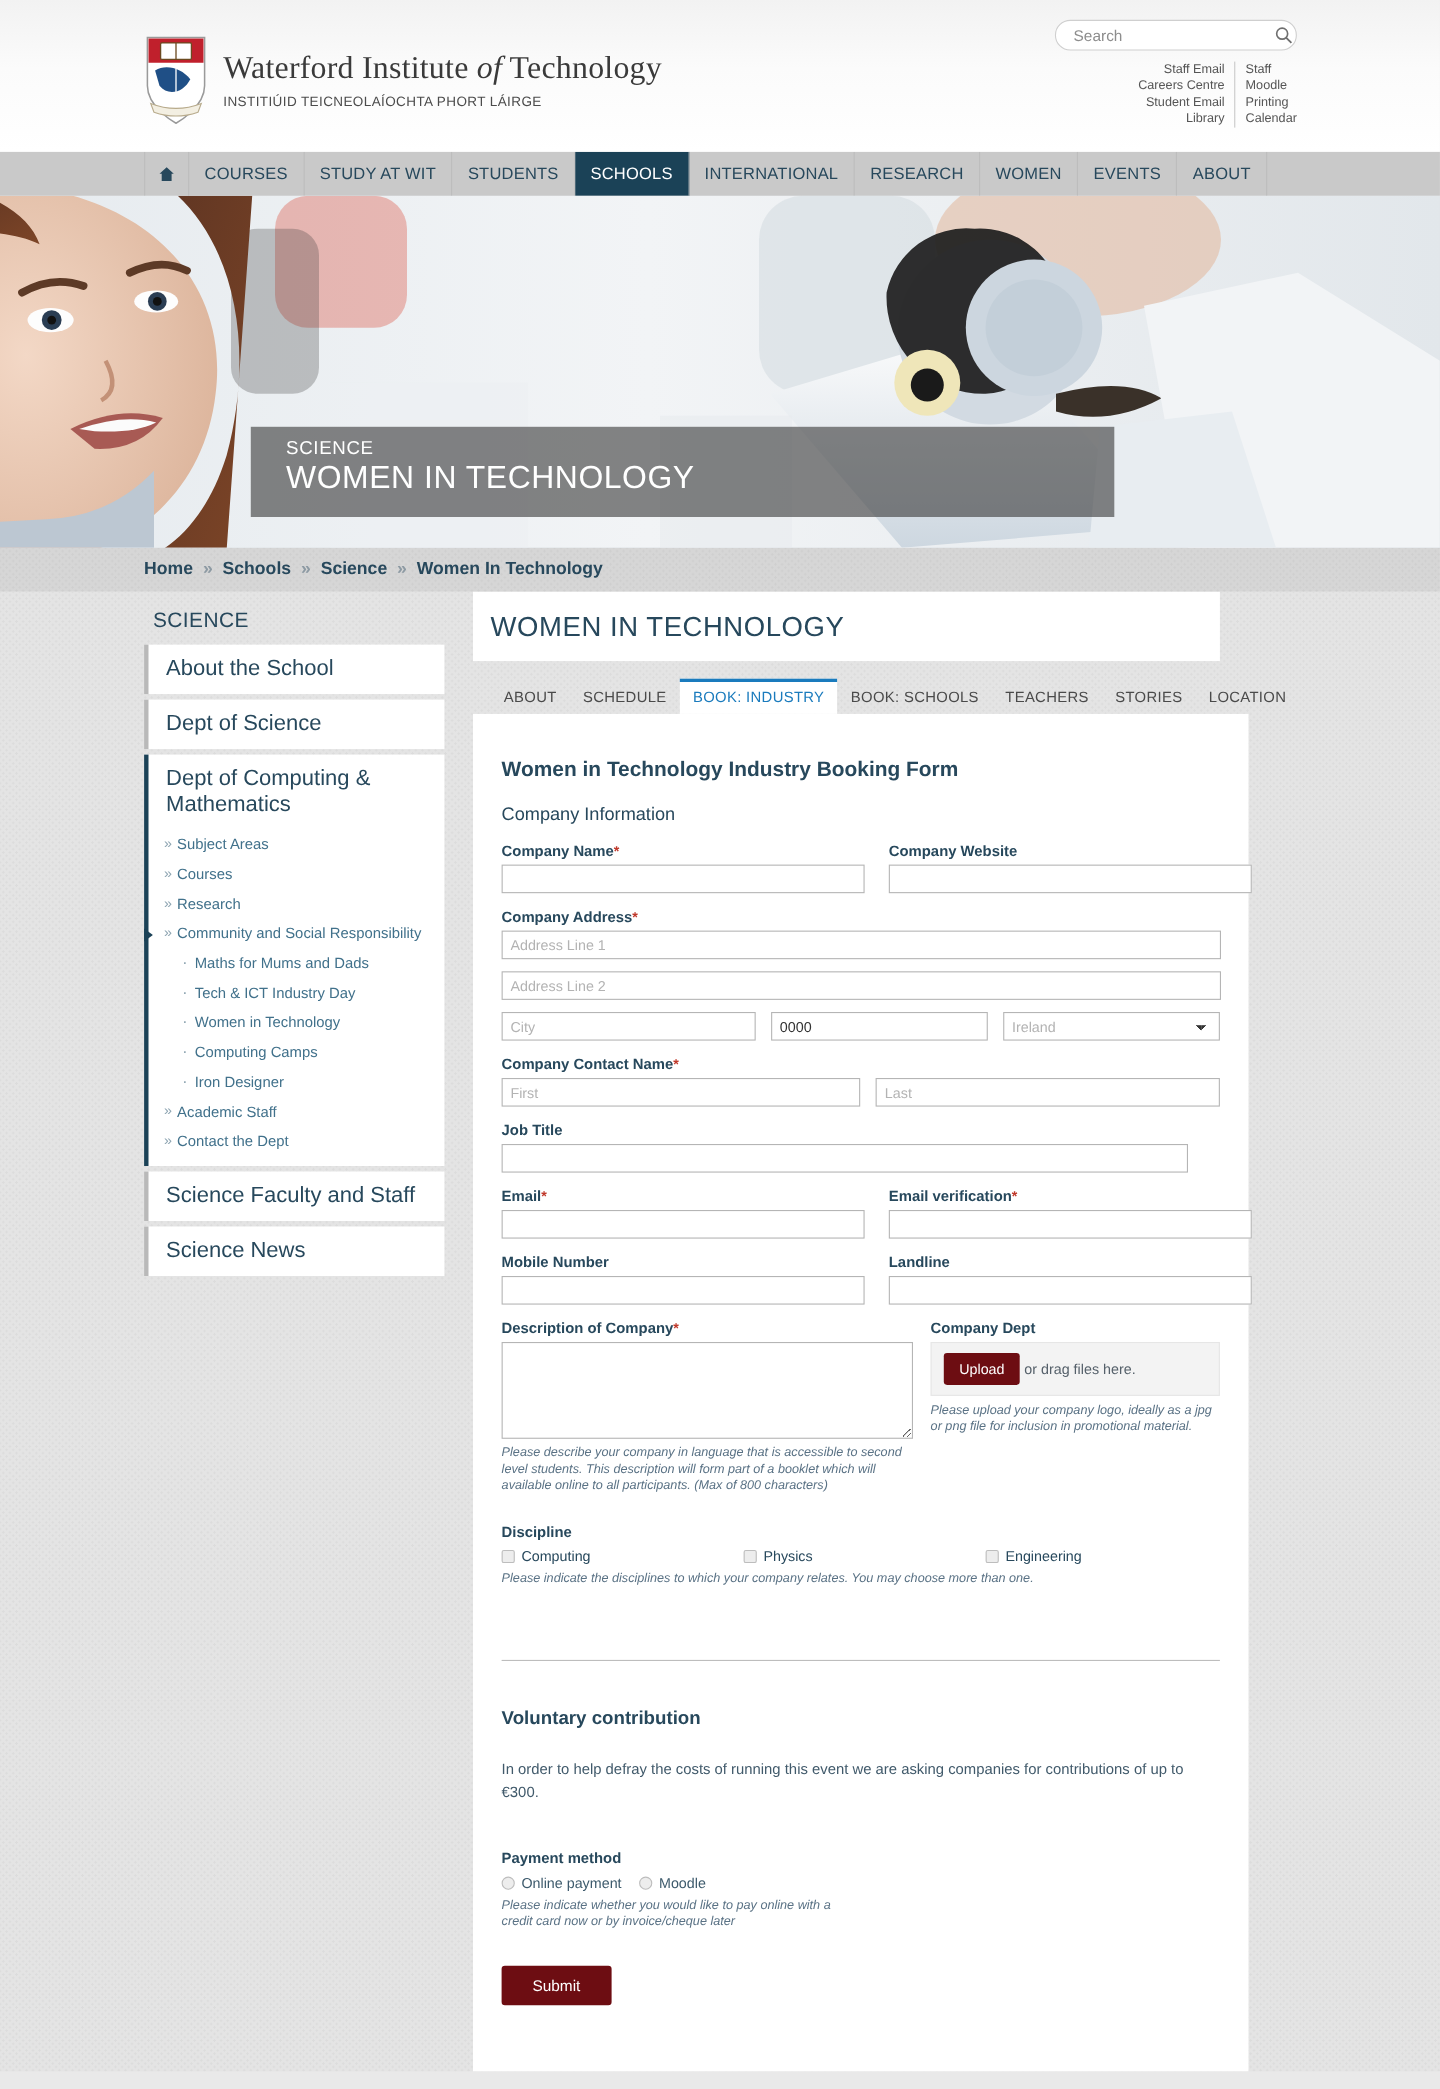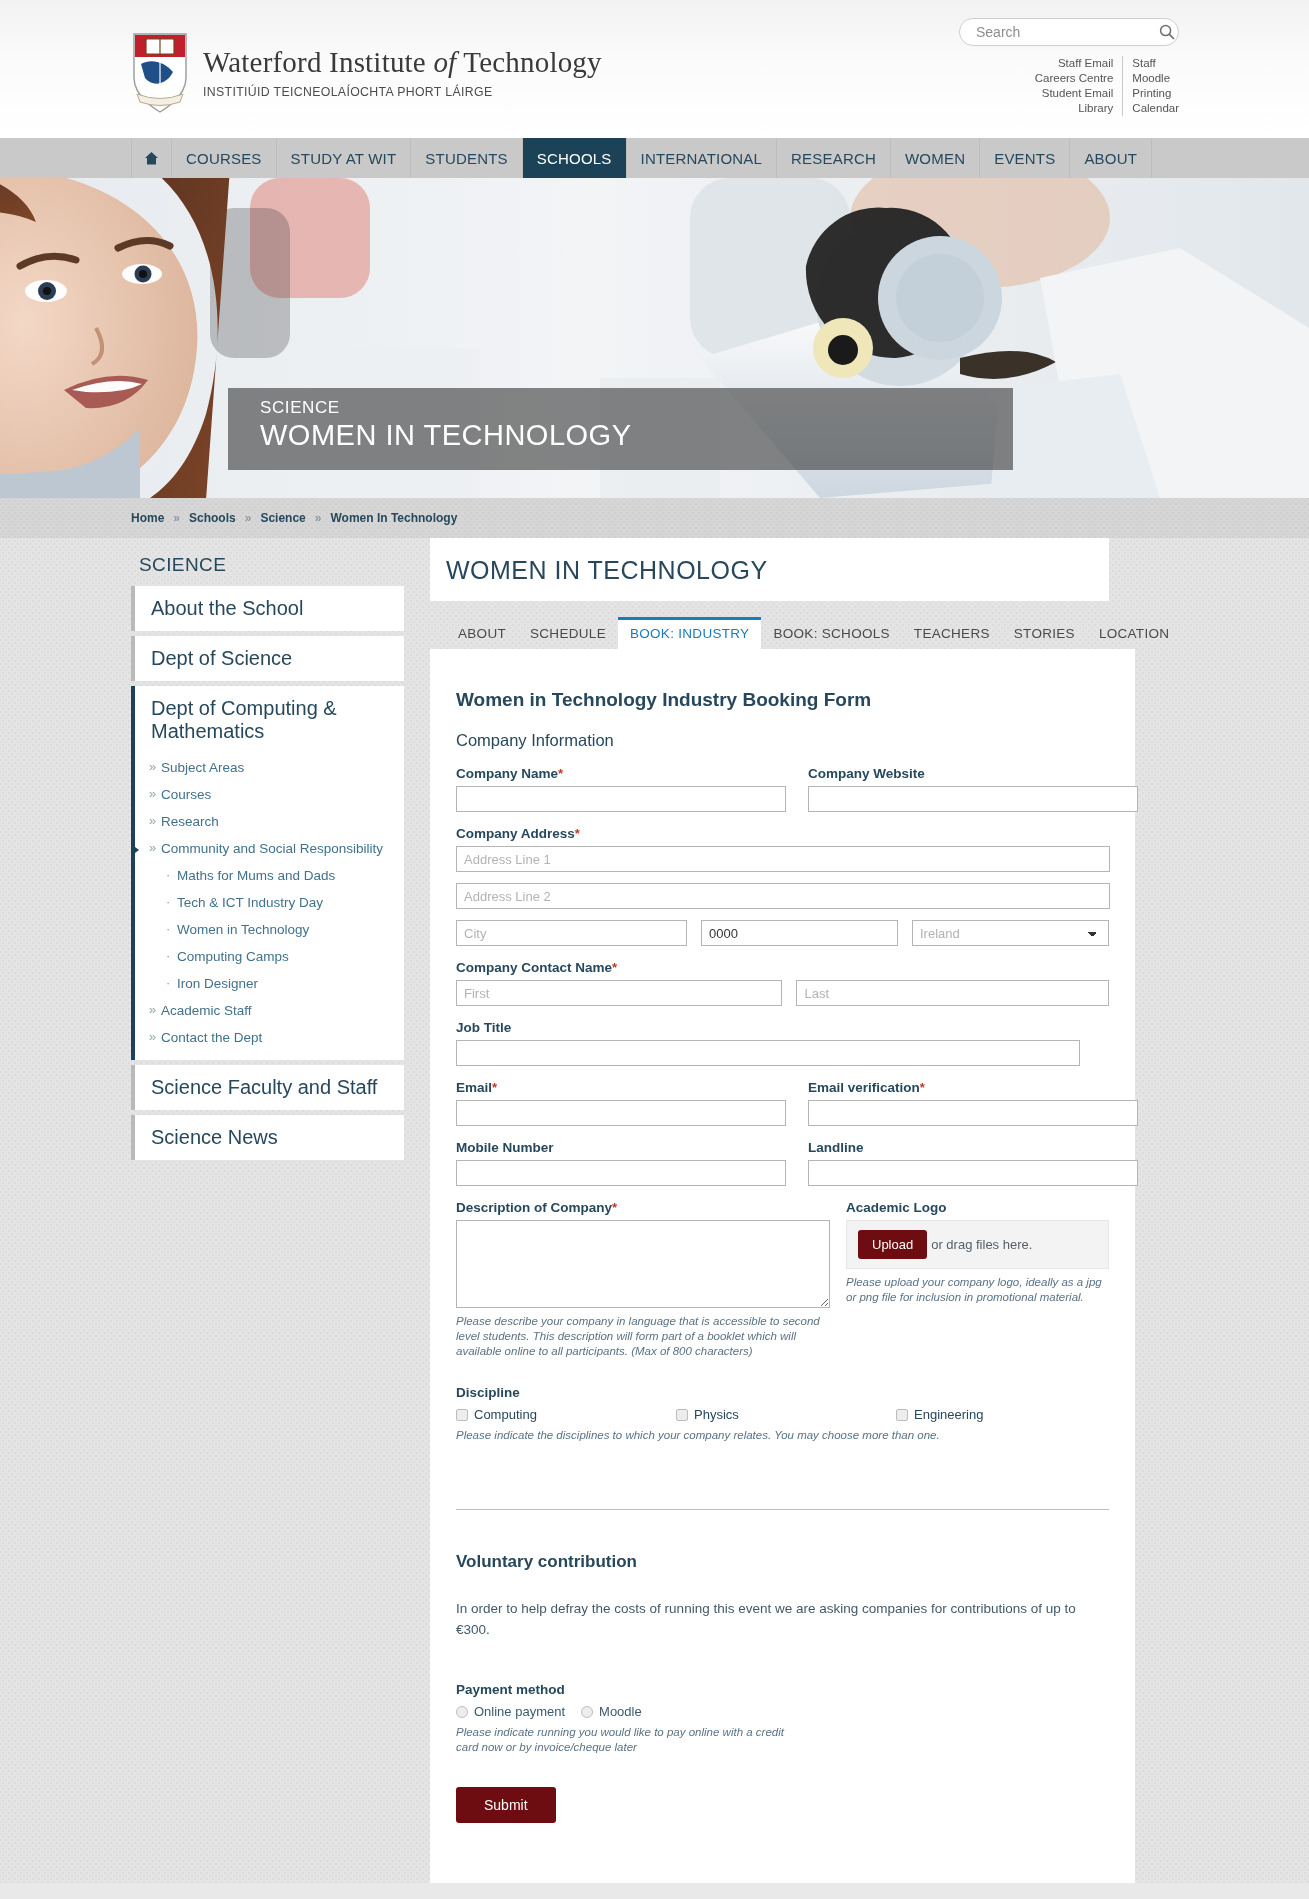--- a/index.html
+++ b/index.html
@@ -104,21 +104,21 @@
   .crumbbar {
     height: 40px;
     background-color: #d6d6d6;
     background-image:
       radial-gradient(#cfcfcf 1px, transparent 1px),
       radial-gradient(#cfcfcf 1px, transparent 1px);
     background-size: 6px 6px;
     background-position: 0 0, 3px 3px;
     display: flex; align-items: center;
     padding-left: 131px;
-    font-size: 12px; font-weight: bold;
+    font-size: 16px; font-weight: bold;
   }
   .crumbbar a { color: #27485c; text-decoration: none; }
   .crumbbar .sep { color: #8d9aa3; margin: 0 9px; font-weight: bold; }
   .crumbbar .cur { color: #27485c; }
 
   
   .page {
     background-color: #e4e4e4;
     background-image:
       radial-gradient(#dcdcdc 1px, transparent 1px),
@@ -533,21 +533,21 @@
       </div>
 
       
       <div class="desc-area">
         <div class="desc-left">
           <div class="label"><span>Description of Company</span><span class="req">*</span></div>
           <textarea class="ta" style=""></textarea>
           <div class="hint">Please describe your company in language that is accessible to second level students. This description will form part of a booklet which will available online to all participants. (Max of 800 characters)</div>
         </div>
         <div class="desc-right">
-          <div class="label">Academic Logo</div>
+          <div class="label">Company Dept</div>
           <div class="upload-box">
             <button class="upload-btn">Upload</button>
             <span class="upload-txt">or drag files here.</span>
           </div>
           <div class="hint">Please upload your company logo, ideally as a jpg or png file for inclusion in promotional material.</div>
         </div>
       </div>
 
       
       <div class="disc-title">Discipline</div>
@@ -577,18 +577,18 @@
       <div class="pay-row">
         <label class="pay-opt">
             <span class="rb"></span>
             <span>Online payment</span>
           </label>
         <label class="pay-opt">
             <span class="rb"></span>
             <span>Moodle</span>
           </label>
       </div>
-      <div class="hint" style="max-width:330px">Please indicate running you would like to pay online with a credit card now or by invoice/cheque later</div>
+      <div class="hint" style="max-width:330px">Please indicate whether you would like to pay online with a credit card now or by invoice/cheque later</div>
 
       <button class="submit-btn">Submit</button>
     </div>
   </div>
 </div>
 
 </body></html>

